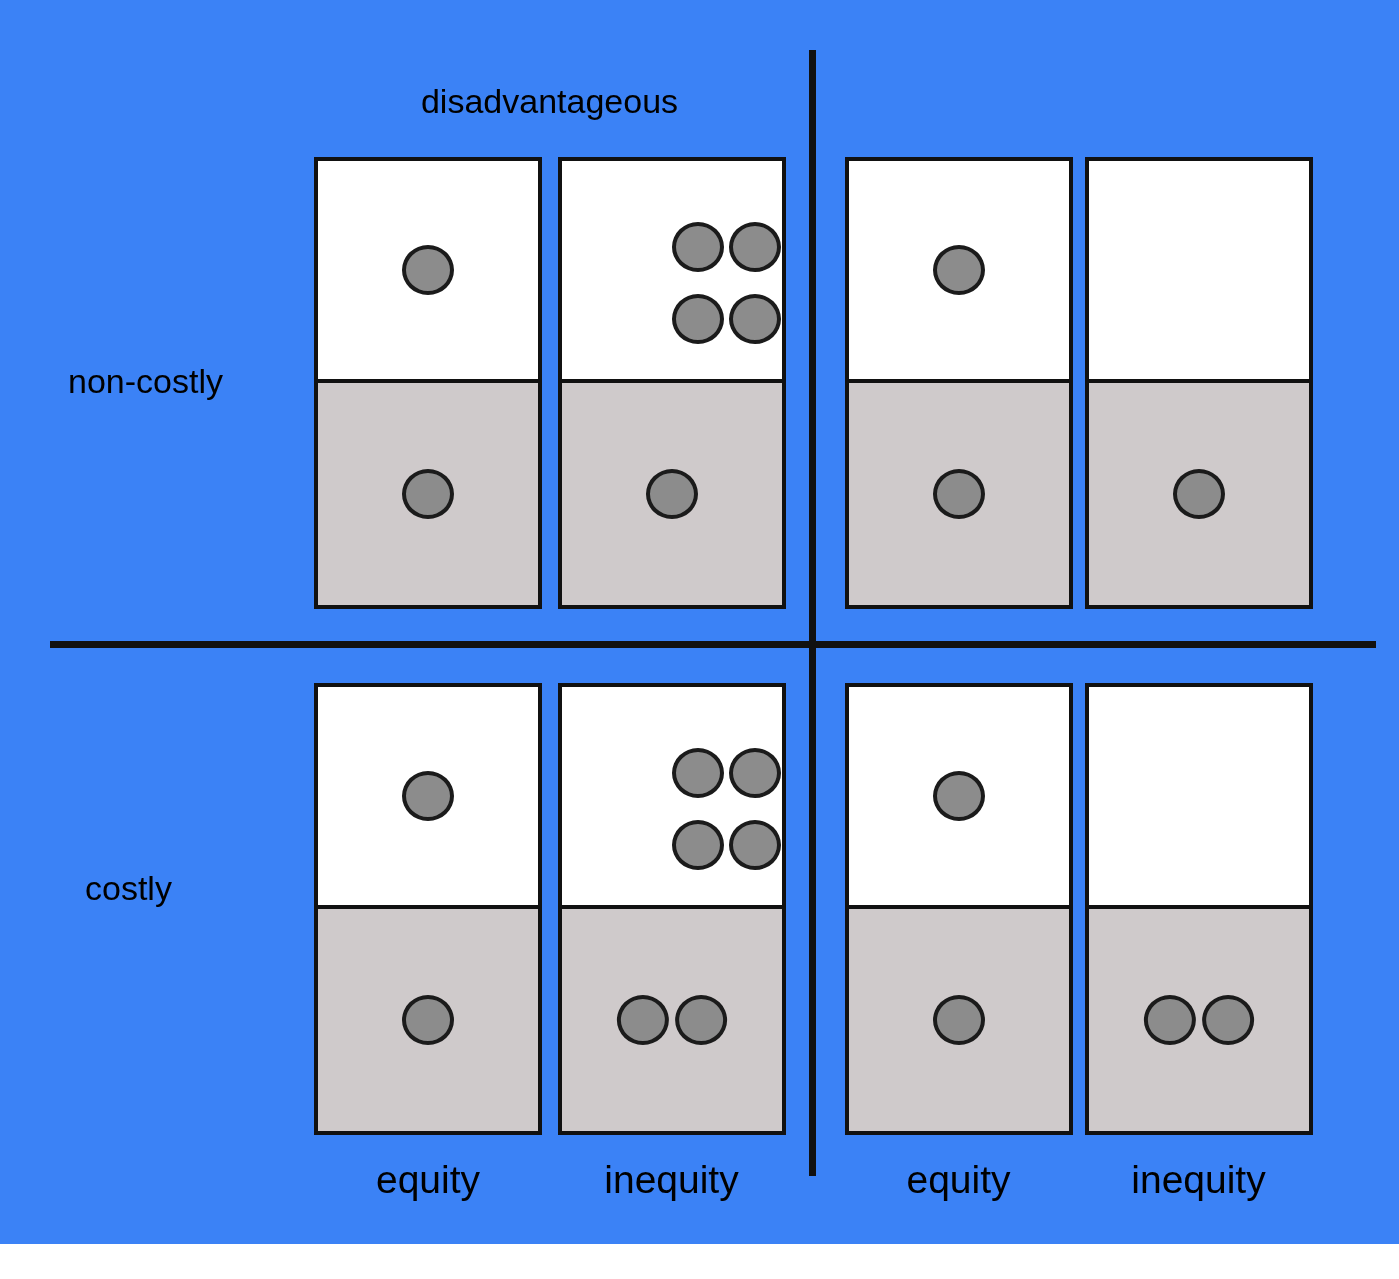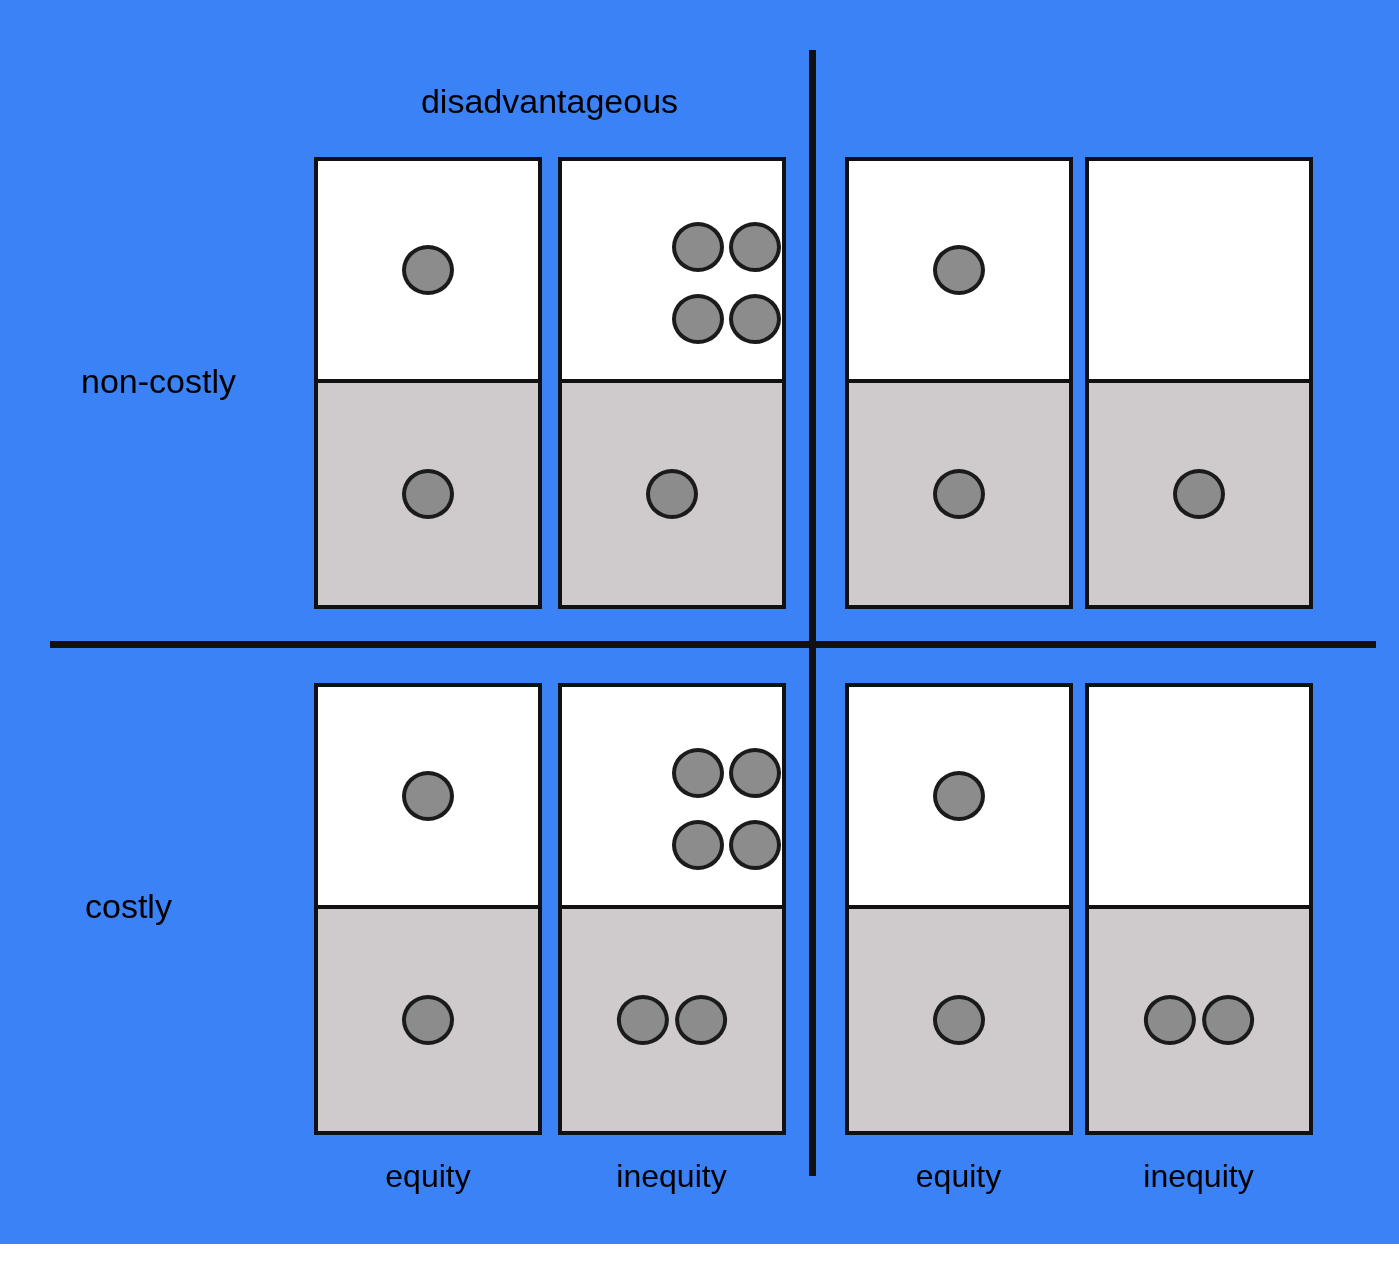--- a/index.html
+++ b/index.html
@@ -47,21 +47,21 @@
     text-align: center;
   }
   .row-label {
     position: absolute;
     font-size: 34px;
     line-height: 1;
     white-space: nowrap;
   }
   .sub-label {
     position: absolute;
-    font-size: 32px;
+    font-size: 39px;
     line-height: 1;
     white-space: nowrap;
     text-align: center;
   }
 
   
   .box {
     position: absolute;
     box-sizing: border-box;
     border: 4px solid #111111;
@@ -109,22 +109,22 @@
 </head>
 <body>
 
 <div id="stage">
 
   <div class="axis-v"></div>
   <div class="axis-h"></div>
 
   <div class="col-label" style="left:314px; top:84px; width:471px;">disadvantageous</div>
 
-  <div class="row-label" style="left:81px; top:364px;">non-costly</div>
-  <div class="row-label" style="left:85px; top:889px;">costly</div>
+  <div class="row-label" style="left:68px; top:364px;">non-costly</div>
+  <div class="row-label" style="left:85px; top:871px;">costly</div>
 
   <div class="sub-label" style="left:314px; top:1160px; width:228px;">equity</div>
   <div class="sub-label" style="left:558px; top:1160px; width:227px;">inequity</div>
   <div class="sub-label" style="left:845px; top:1160px; width:227px;">equity</div>
   <div class="sub-label" style="left:1085px; top:1160px; width:227px;">inequity</div>
 
   <div class="box" style="left:314px; top:157px; width:228px; height:452px;">
     <div class="half half-top">
       <div class="token tok-single"></div>
     </div>

